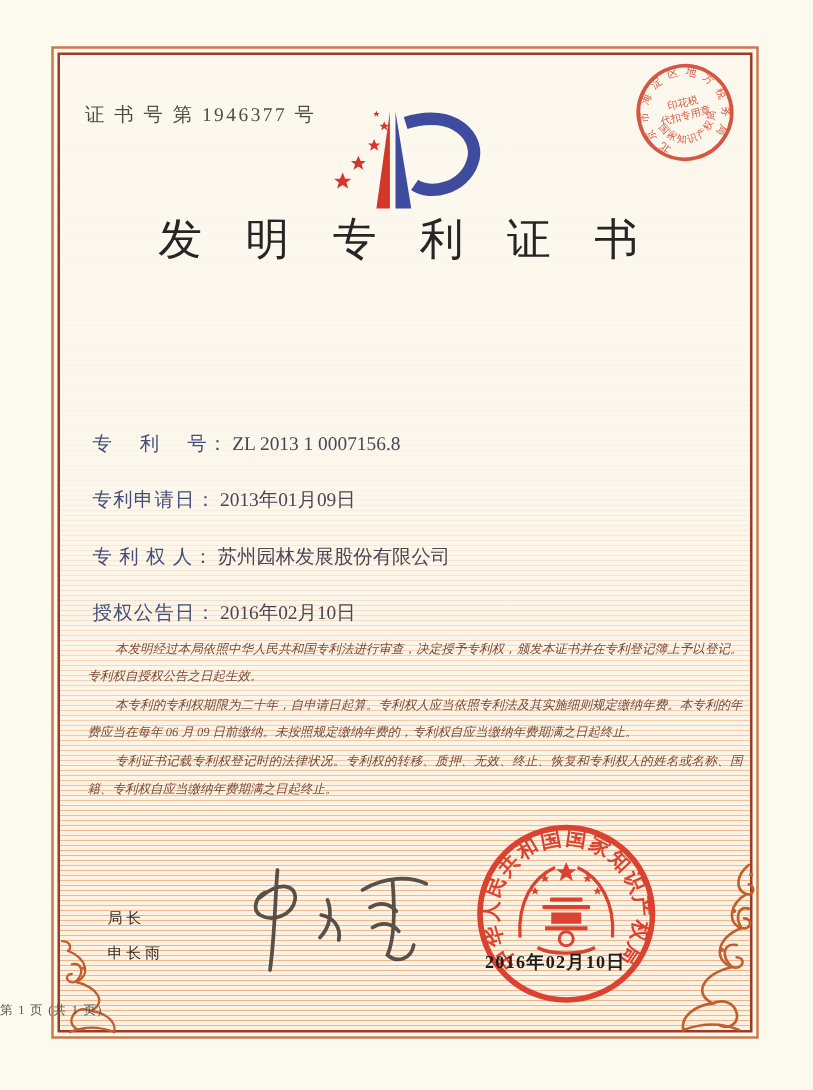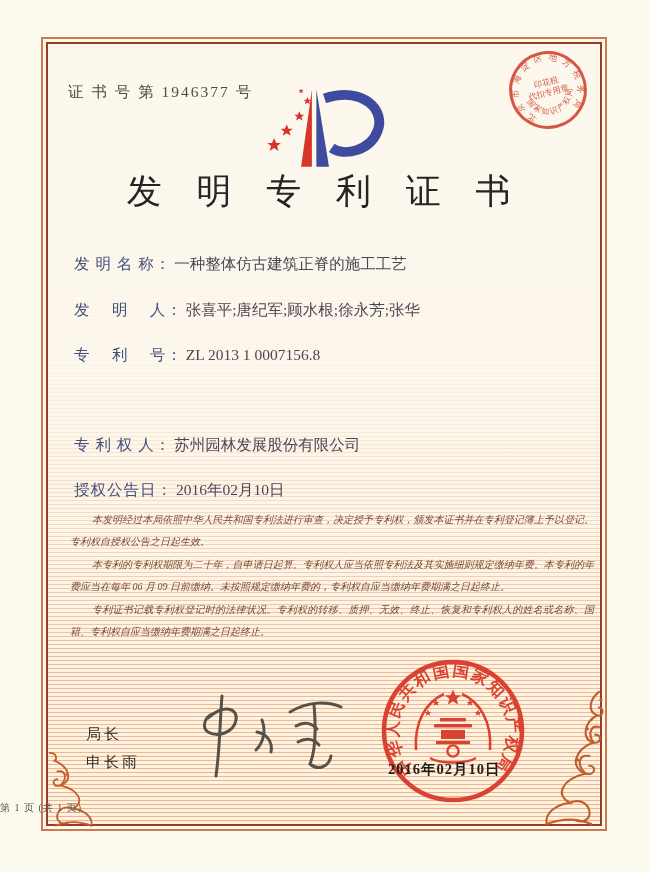--- a/index.html
+++ b/index.html
@@ -17,21 +17,21 @@
   .tax-stamp{position:absolute;left:492px;top:34px;opacity:.92;}
   .title{position:absolute;left:0;right:0;top:168px;text-align:center;font-size:35px;
         color:#252525;letter-spacing:13px;font-weight:500;}
   .frow{position:absolute;left:74px;font-size:15.5px;white-space:nowrap;}
   .flabel{color:#434f79;letter-spacing:1px;}
   .fvalue{color:#4e4554;margin-left:3px;}
   .r0{top:254px}.r1{top:300px}.r2{top:345px}.r3{top:390px}.r4{top:435px}.r5{top:480px}
   .paras{position:absolute;left:70px;top:509px;width:524px;color:#7a4936;
         font-size:10px;line-height:22.4px;text-align:justify;font-style:italic;}
   .paras p{margin:0;text-indent:2.2em;}
-  .director{position:absolute;left:86px;top:720px;font-size:15px;color:#2f2b28;
+  .director{position:absolute;left:86px;top:720px;font-size:12px;color:#2f2b28;
         letter-spacing:3px;line-height:28px;font-family:"Liberation Sans",sans-serif;}
   .signature{position:absolute;left:178px;top:688px;}
   .big-seal{position:absolute;left:378px;top:656px;opacity:.95;}
   .seal-date{position:absolute;left:388px;top:760px;font-size:14.5px;color:#211d1a;
         letter-spacing:1px;font-weight:600;}
   .footer{position:absolute;left:0;right:16px;top:801px;font-size:10px;
         color:#5a554c;letter-spacing:1px;}
   .flourish-r{position:absolute;left:527px;top:690px;}
   .flourish-l{position:absolute;left:45px;top:718px;transform:scaleX(-1);}
   .seal-ring-text{font-size:16.5px;letter-spacing:1.8px;fill:#d93a28;font-weight:700;
@@ -101,28 +101,25 @@
       <circle cx="75" cy="75" r="50" fill="none" stroke="#d24a34" stroke-width="4"></circle>
       <text class="tax-top"><textPath href="#taxArcTop">北京市海淀区地方税务局</textPath></text>
       <text class="tax-bottom"><textPath href="#taxArcBottom">国家知识产权局</textPath></text>
       <text class="tax-center" x="75" y="68">印花税</text>
       <text class="tax-center" x="75" y="82">代扣专用章</text>
     </g>
   </svg>
 
   <div class="title">发 明 专 利 证 书</div>
 
-  <div class="frow r0">
-    <span class="flabel">发 明 名 称：</span><span class="fvalue">一种整体仿古建筑正脊的施工工艺</span>
-  </div>
-  <div class="frow r1">
-    <span class="flabel">发　 明　 人：</span><span class="fvalue">张喜平;唐纪军;顾水根;徐永芳;张华</span>
-  </div>
   <div class="frow r2">
     <span class="flabel">专　 利　 号：</span><span class="fvalue">ZL 2013 1 0007156.8</span>
+  </div>
+  <div class="frow r3">
+    <span class="flabel">专利申请日：</span><span class="fvalue">2013年01月09日</span>
   </div>
   <div class="frow r4">
     <span class="flabel">专 利 权 人：</span><span class="fvalue">苏州园林发展股份有限公司</span>
   </div>
   <div class="frow r5">
     <span class="flabel">授权公告日：</span><span class="fvalue">2016年02月10日</span>
   </div>
 
   <div class="paras">
     <p>本发明经过本局依照中华人民共和国专利法进行审查，决定授予专利权，颁发本证书并在专利登记簿上予以登记。专利权自授权公告之日起生效。</p>

